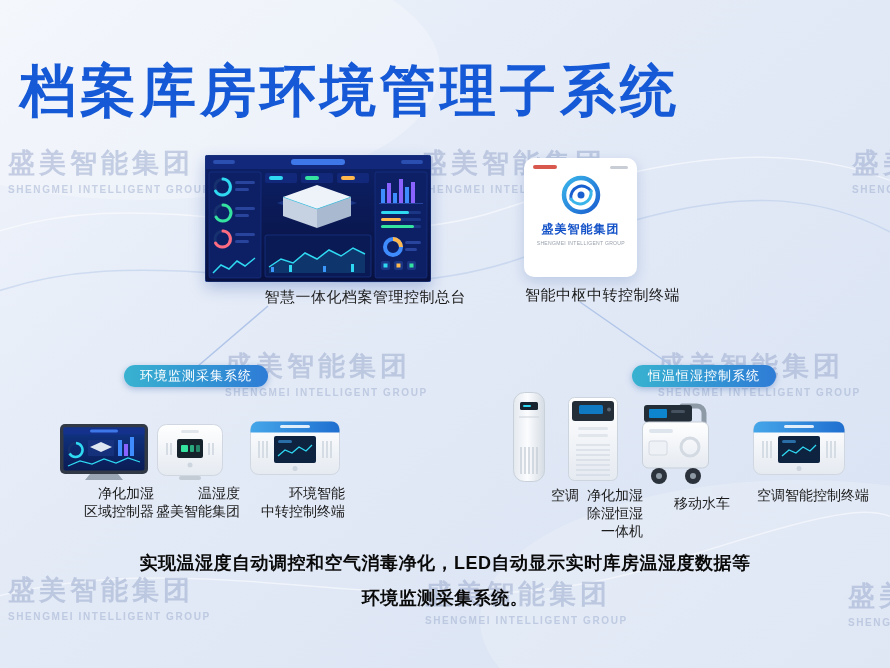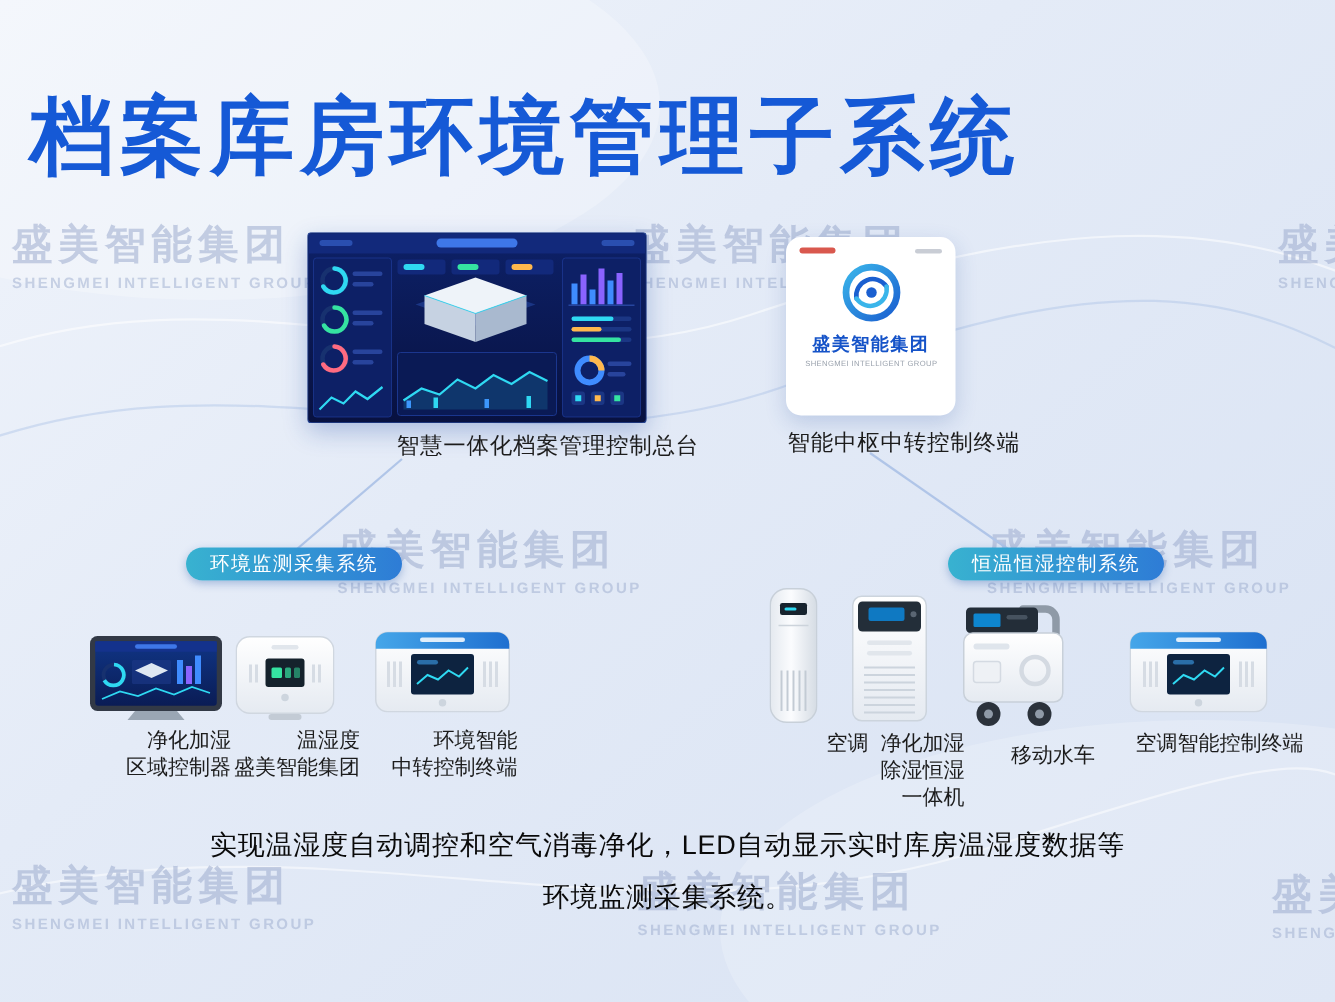--- a/index.html
+++ b/index.html
@@ -35,21 +35,21 @@
   .t-en{font-size:6px;color:#9aa2ad;letter-spacing:0.3px;margin-top:2px;transform:scale(0.85);}
   
   .pill{position:absolute;z-index:2;height:22px;line-height:22px;padding:0 16px;border-radius:12px;
     color:#fff;font-size:13px;letter-spacing:1px;
     background:linear-gradient(90deg,#38b2d0,#2e7cd6);
     box-shadow:0 2px 6px rgba(40,90,170,0.35);}
   
   .dev{position:absolute;z-index:2;line-height:0;}
   
   .footer{position:absolute;z-index:2;left:0;top:551px;width:100%;text-align:center;
-    font-size:18px;font-weight:400;color:#0a0a0a;}
+    font-size:18px;font-weight:700;color:#0a0a0a;}
   .footer div{margin-bottom:11px;letter-spacing:0.5px;}
 </style>
 </head>
 <body>
 
 <div class="stage">
 
   <svg width="0" height="0" style="position:absolute" aria-hidden="true">
     <defs>
       <linearGradient id="gScreen" x1="0" y1="0" x2="0" y2="1">

